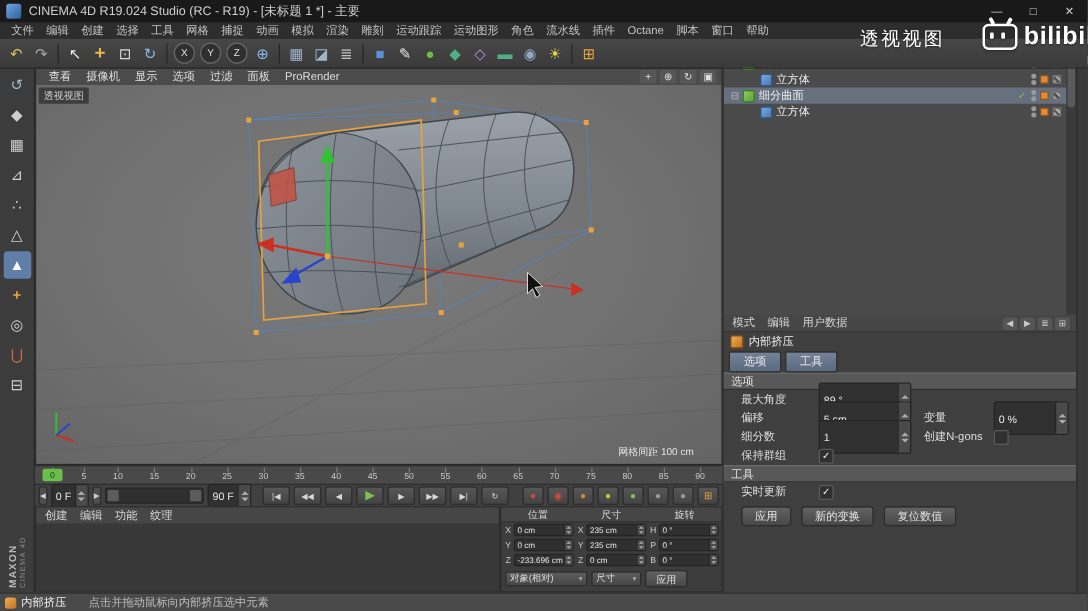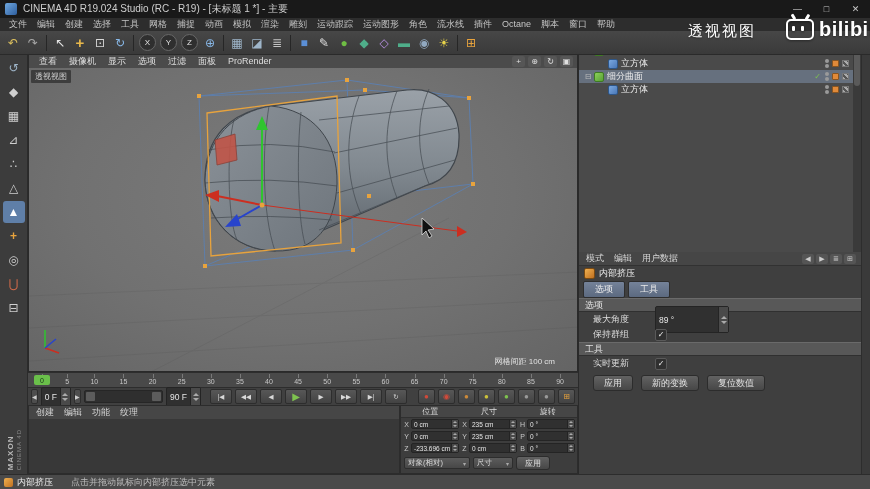--- a/index.html
+++ b/index.html
@@ -497,20 +497,50 @@
       <span class="am-lab">最大角度</span>
       <span class="fld w74">
         <span class="val">89 °</span>
         <span class="stp">
             <i class="up"></i>
             <i class="dn"></i>
           </span>
       </span>
     </div>
     <div class="am-row">
+      <span class="am-lab">偏移</span>
+      <span class="fld w74">
+        <span class="val">5 cm</span>
+        <span class="stp">
+            <i class="up"></i>
+            <i class="dn"></i>
+          </span>
+      </span>
+      <span class="am-lab2">变量</span>
+      <span class="fld w60">
+        <span class="val">0 %</span>
+        <span class="stp">
+            <i class="up"></i>
+            <i class="dn"></i>
+          </span>
+      </span>
+    </div>
+    <div class="am-row">
+      <span class="am-lab">细分数</span>
+      <span class="fld w74">
+        <span class="val">1</span>
+        <span class="stp">
+            <i class="up"></i>
+            <i class="dn"></i>
+          </span>
+      </span>
+      <span class="am-lab2">创建N-gons</span>
+      <span class="chk"></span>
+    </div>
+    <div class="am-row">
       <span class="am-lab">保持群组</span>
       <span class="chk">✓</span>
     </div>
     <div class="sect">工具</div>
     <div class="am-row">
       <span class="am-lab">实时更新</span>
       <span class="chk">✓</span>
     </div>
     <div id="am-buttons">
       <span class="btn">应用</span>

